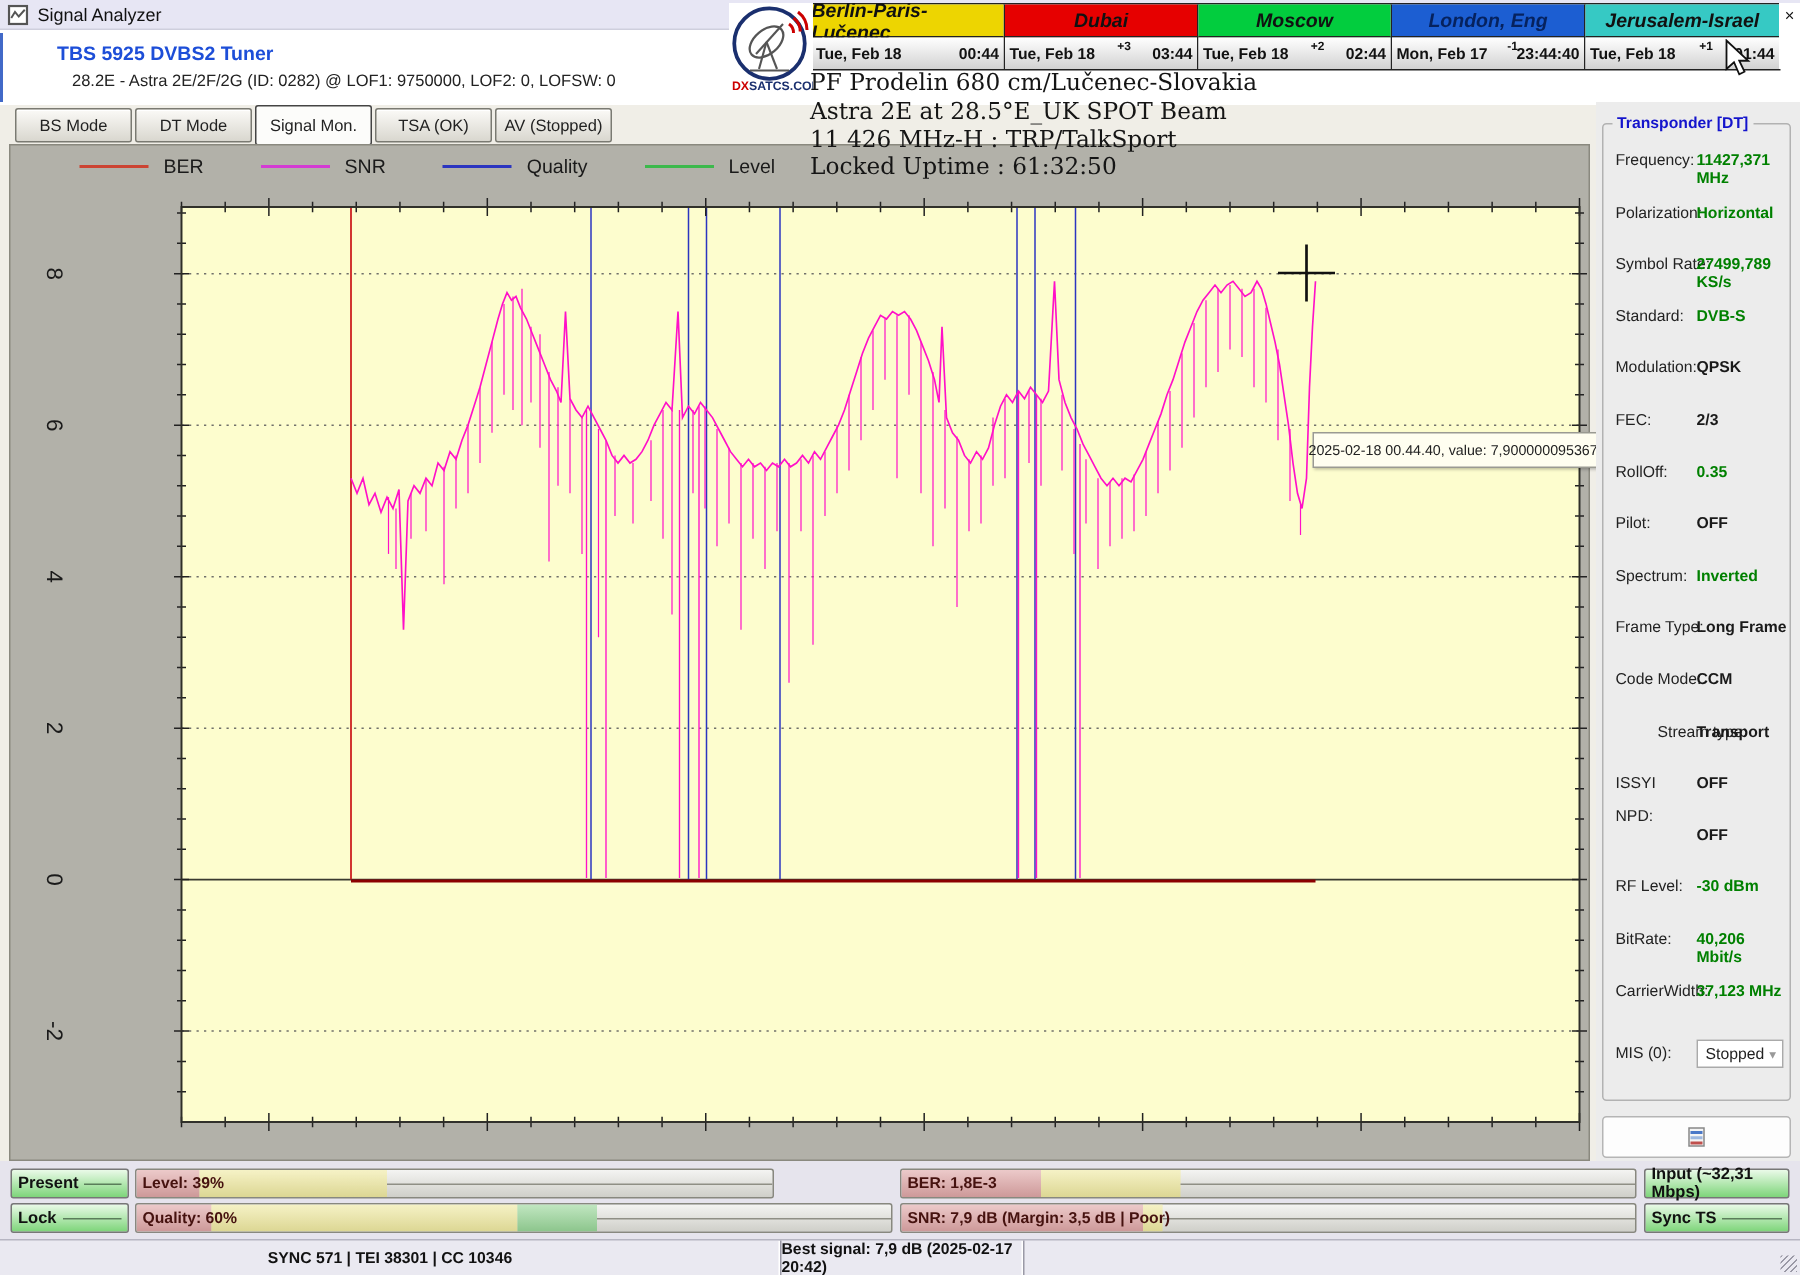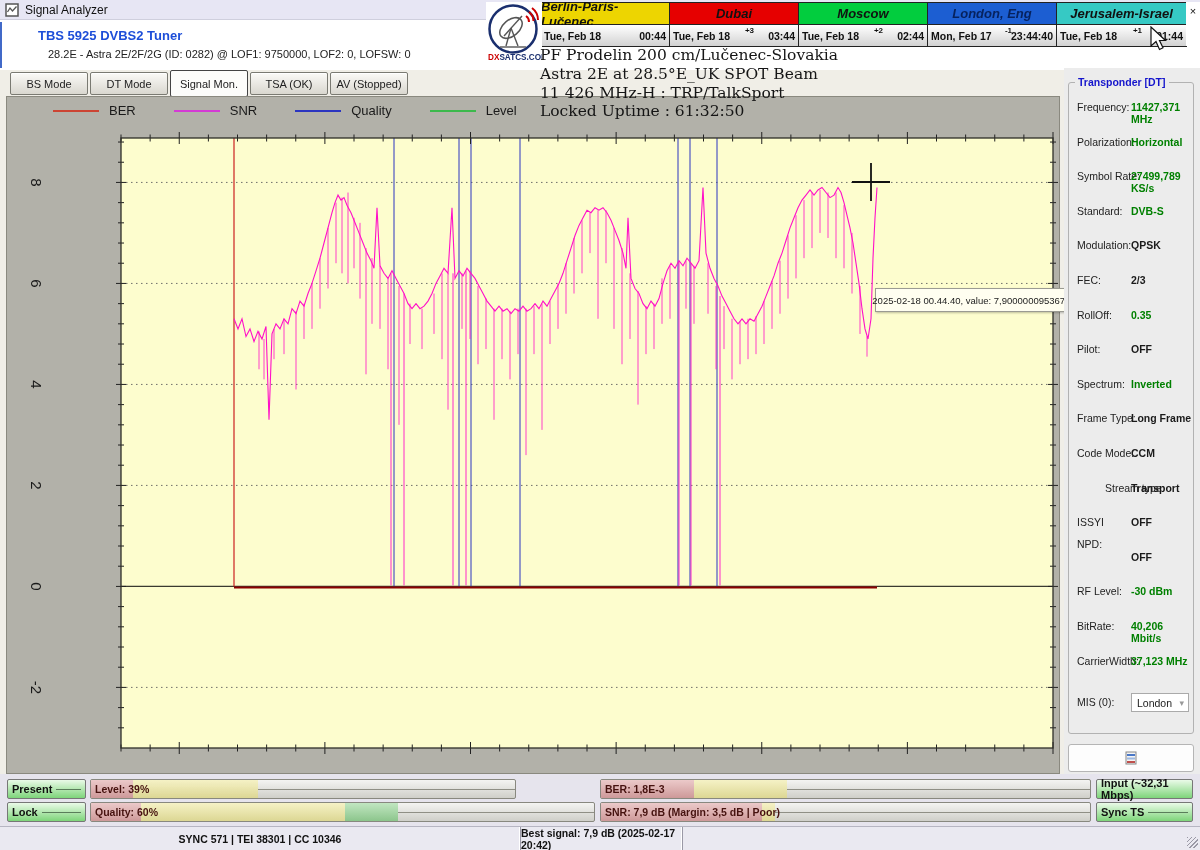--- a/index.html
+++ b/index.html
@@ -393,21 +393,21 @@
         <div class="tprow-label" style="top: 455px;">NPD:</div>
         <div class="tprow-value tpdark" style="top: 467.8px;">OFF</div>
         <div class="tprow-label" style="top: 502.4px;">RF Level:</div>
         <div class="tprow-value tpgreen" style="top: 502.4px;">-30 dBm</div>
         <div class="tprow-label" style="top: 537px;">BitRate:</div>
         <div class="tprow-value tpgreen" style="top: 537px;">40,206 Mbit/s</div>
         <div class="tprow-label" style="top: 571.6px;">CarrierWidth:</div>
         <div class="tprow-value tpgreen" style="top: 571.6px;">37,123 MHz</div>
         <div class="tprow-label" style="top: 613.2px;">MIS (0):</div>
         <div class="r" id="misbox" style="top: 610.2px;">
-          <span>London</span>
+          <span>Stopped</span>
           <span id="mischev">▾</span>
         </div>
       </div>
   </div>
   <div class="r" id="detailsbtn">
     <svg width="14" height="14" viewBox="0 0 14 14">
       <rect x="2" y="1" width="10" height="12" fill="#f4f4f4" stroke="#888"></rect>
       <rect x="3" y="3" width="8" height="2" fill="#4a78c8"></rect>
       <rect x="3" y="6.5" width="8" height="2" fill="#9db8e0"></rect>
       <rect x="3" y="10" width="8" height="2" fill="#c0504d"></rect>
@@ -469,21 +469,21 @@
   <line x1="14" y1="45" x2="40" y2="45" stroke="#555" stroke-width="1.4"></line>
   <path d="M40 14 a7 7 0 0 1 3 6" fill="none" stroke="#cc0000" stroke-width="2"></path>
   <path d="M43 10 a11 11 0 0 1 4.5 9" fill="none" stroke="#cc0000" stroke-width="2"></path>
   <path d="M46 6 a15 15 0 0 1 6 12" fill="none" stroke="#cc0000" stroke-width="2"></path>
   <text x="2" y="58" font-family="Liberation Sans,sans-serif" font-size="8.2" font-weight="bold">
     <tspan fill="#cc0000">DX</tspan><tspan fill="#1a2f6e">SATCS.COM</tspan>
   </text>
 </svg>
 
 <div class="r" id="siteblock">
-  <div>PF Prodelin 200 cm/Lučenec-Slovakia</div>
+  <div>PF Prodelin 680 cm/Lučenec-Slovakia</div>
   <div>Astra 2E at 28.5°E_UK SPOT Beam</div>
   <div>11 426 MHz-H : TRP/TalkSport</div>
   <div>Locked Uptime : 61:32:50</div>
 </div>
 
 <div class="r" id="bottombg"></div>
 <div id="bottomitems">
     <div class="r badge" style="left: 7px; top: 779px; width: 79px;">
       <span>Present</span>
       <div class="bline"></div>

